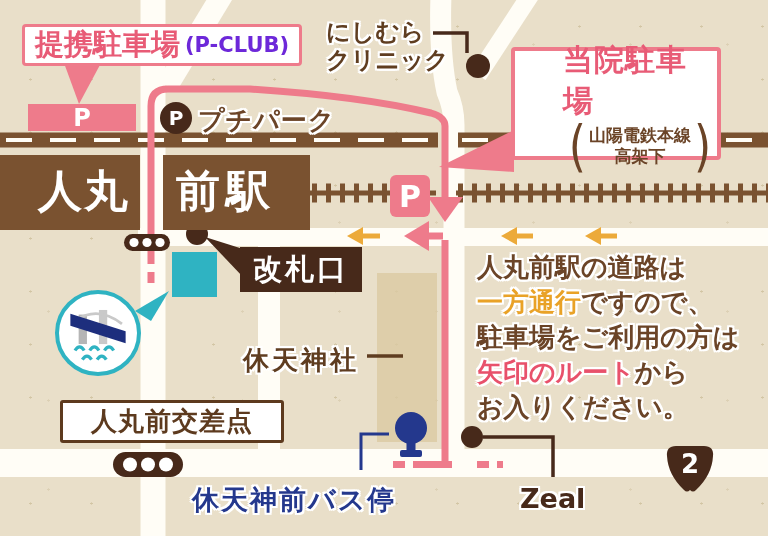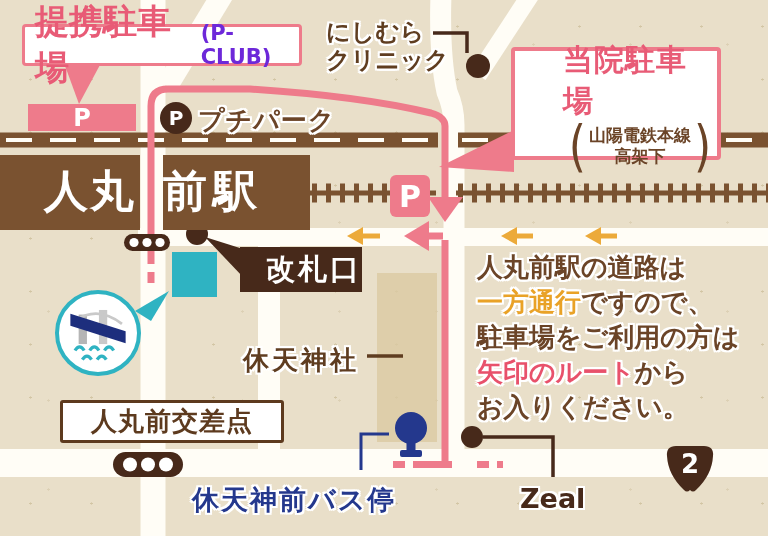--- a/index.html
+++ b/index.html
@@ -17,21 +17,21 @@
   .lbl{position:absolute;z-index:3;white-space:nowrap;font-weight:bold;}
   .halo{text-shadow:-2px -2px 0 #fff,2px -2px 0 #fff,-2px 2px 0 #fff,2px 2px 0 #fff,0 2px 0 #fff,0 -2px 0 #fff,2px 0 0 #fff,-2px 0 0 #fff;}
   
   .station{position:absolute;top:155px;height:75px;background:#7a5230;z-index:2;color:#fff;
            font-size:44px;font-weight:bold;line-height:72px;}
   
   .whitebox{position:absolute;background:#fff;z-index:3;display:flex;align-items:center;}
   .pinkborder{border:3px solid #ee7b8b;border-radius:4px;}
   .brownborder{border:3px solid #5d3a1e;border-radius:3px;}
   .darkbox{position:absolute;background:#47291a;color:#fff;z-index:3;
-           display:flex;align-items:center;justify-content:flex-end;font-weight:bold;}
+           display:flex;align-items:center;justify-content:center;font-weight:bold;}
   
   .p-rect{position:absolute;background:#ee7b8b;color:#fff;font-weight:bold;z-index:2;
           display:flex;align-items:center;justify-content:center;}
   .p-circle{position:absolute;background:#47291a;color:#fff;font-weight:bold;border-radius:50%;
             z-index:3;display:flex;align-items:center;justify-content:center;}
   
   .teal-square{position:absolute;left:172px;top:252px;width:45px;height:45px;background:#2fb3c2;z-index:2;}
   .logo-circle{position:absolute;left:55px;top:290px;width:86px;height:86px;border-radius:50%;
                background:#fff;border:4px solid #2fb3c2;z-index:3;display:flex;align-items:center;justify-content:center;}
   
@@ -131,24 +131,24 @@
       <g fill="#24388d">
         <circle cx="411" cy="428" r="16"></circle>
         <rect x="406.5" y="441" width="9" height="11"></rect>
         <rect x="400" y="450" width="22" height="7" rx="2"></rect>
       </g>
 
       <path d="M690,490 Q687,493 684,490 Q668,475 667,456 Q666,446 676,446 L704,446 Q714,446 713,456 Q712,475 696,490 Q693,493 690,490 Z" fill="#47291a"></path>
     </g>
   </svg>
 
-  <div class="station" style="left:0;width:140px;text-align:right;padding-right:4px;letter-spacing:2px;">
+  <div class="station" style="left:0;width:140px;text-align:right;padding-right:10px;letter-spacing:2px;">
     <span>人丸</span>
   </div>
-  <div class="station" style="left:163px;width:147px;letter-spacing:6px;">
+  <div class="station" style="left:163px;width:147px;padding-left:13px;letter-spacing:6px;">
     <span>前駅</span>
   </div>
 
   <div class="p-rect" style="left:28px;top:104px;width:108px;height:27px;font-size:24px;">
     <span>P</span>
   </div>
   <div class="p-rect" style="left:390px;top:175px;width:40px;height:42px;font-size:30px;border-radius:6px;z-index:2;">
     <span>P</span>
   </div>
   <div class="p-circle" style="left:160px;top:102px;width:32px;height:32px;font-size:20px;">
@@ -161,21 +161,21 @@
       <rect x="17" y="18" width="9" height="32" fill="#b5b5b5"></rect>
       <rect x="39" y="13" width="9" height="37" fill="#c9c9c9"></rect>
       <path d="M14,24 Q38,8 64,28" stroke="#c9c9c9" stroke-width="3" fill="none"></path>
       <polygon points="8,17 68,36 68,49 8,30" fill="#1d2e7d"></polygon>
       <path d="M13,57 Q18,49 23,57 M29,57 Q34,49 39,57 M45,57 Q50,49 55,57" stroke="#2fb3c2" stroke-width="3.5" fill="none"></path>
       <path d="M21,67 Q26,59 31,67 M37,67 Q42,59 47,67" stroke="#2fb3c2" stroke-width="3.5" fill="none"></path>
     </svg>
   </div>
 
   <div class="whitebox pinkborder" style="left:22px;top:24px;width:280px;height:42px;padding-left:10px;">
-    <span style="font-size:34px;font-weight:bold;color:#e85b76;">提携駐車場</span>
+    <span style="font-size:29px;font-weight:bold;color:#e85b76;">提携駐車場</span>
     <span style="font-size:21px;font-weight:bold;color:#6d28d9;margin-left:5px;">(P-CLUB)</span>
   </div>
 
   <div class="whitebox pinkborder" style="left:511px;top:47px;width:210px;height:113px;border-width:4px;flex-direction:column;justify-content:center;padding-left:48px;">
     <div style="font-size:30px;font-weight:bold;color:#e85b76;letter-spacing:1px;">当院駐車場</div>
     <div style="display:flex;align-items:center;margin-top:2px;">
       <span style="font-size:44px;font-weight:400;color:#6b4427;transform:scaleY(1.25);line-height:1;">(</span>
       <span style="display:inline-block;text-align:center;color:#6b4427;font-weight:bold;font-size:17px;line-height:21px;margin:0 3px;">
         <span style="display:block;">山陽電鉄本線</span>
         <span style="display:block;">高架下</span>

